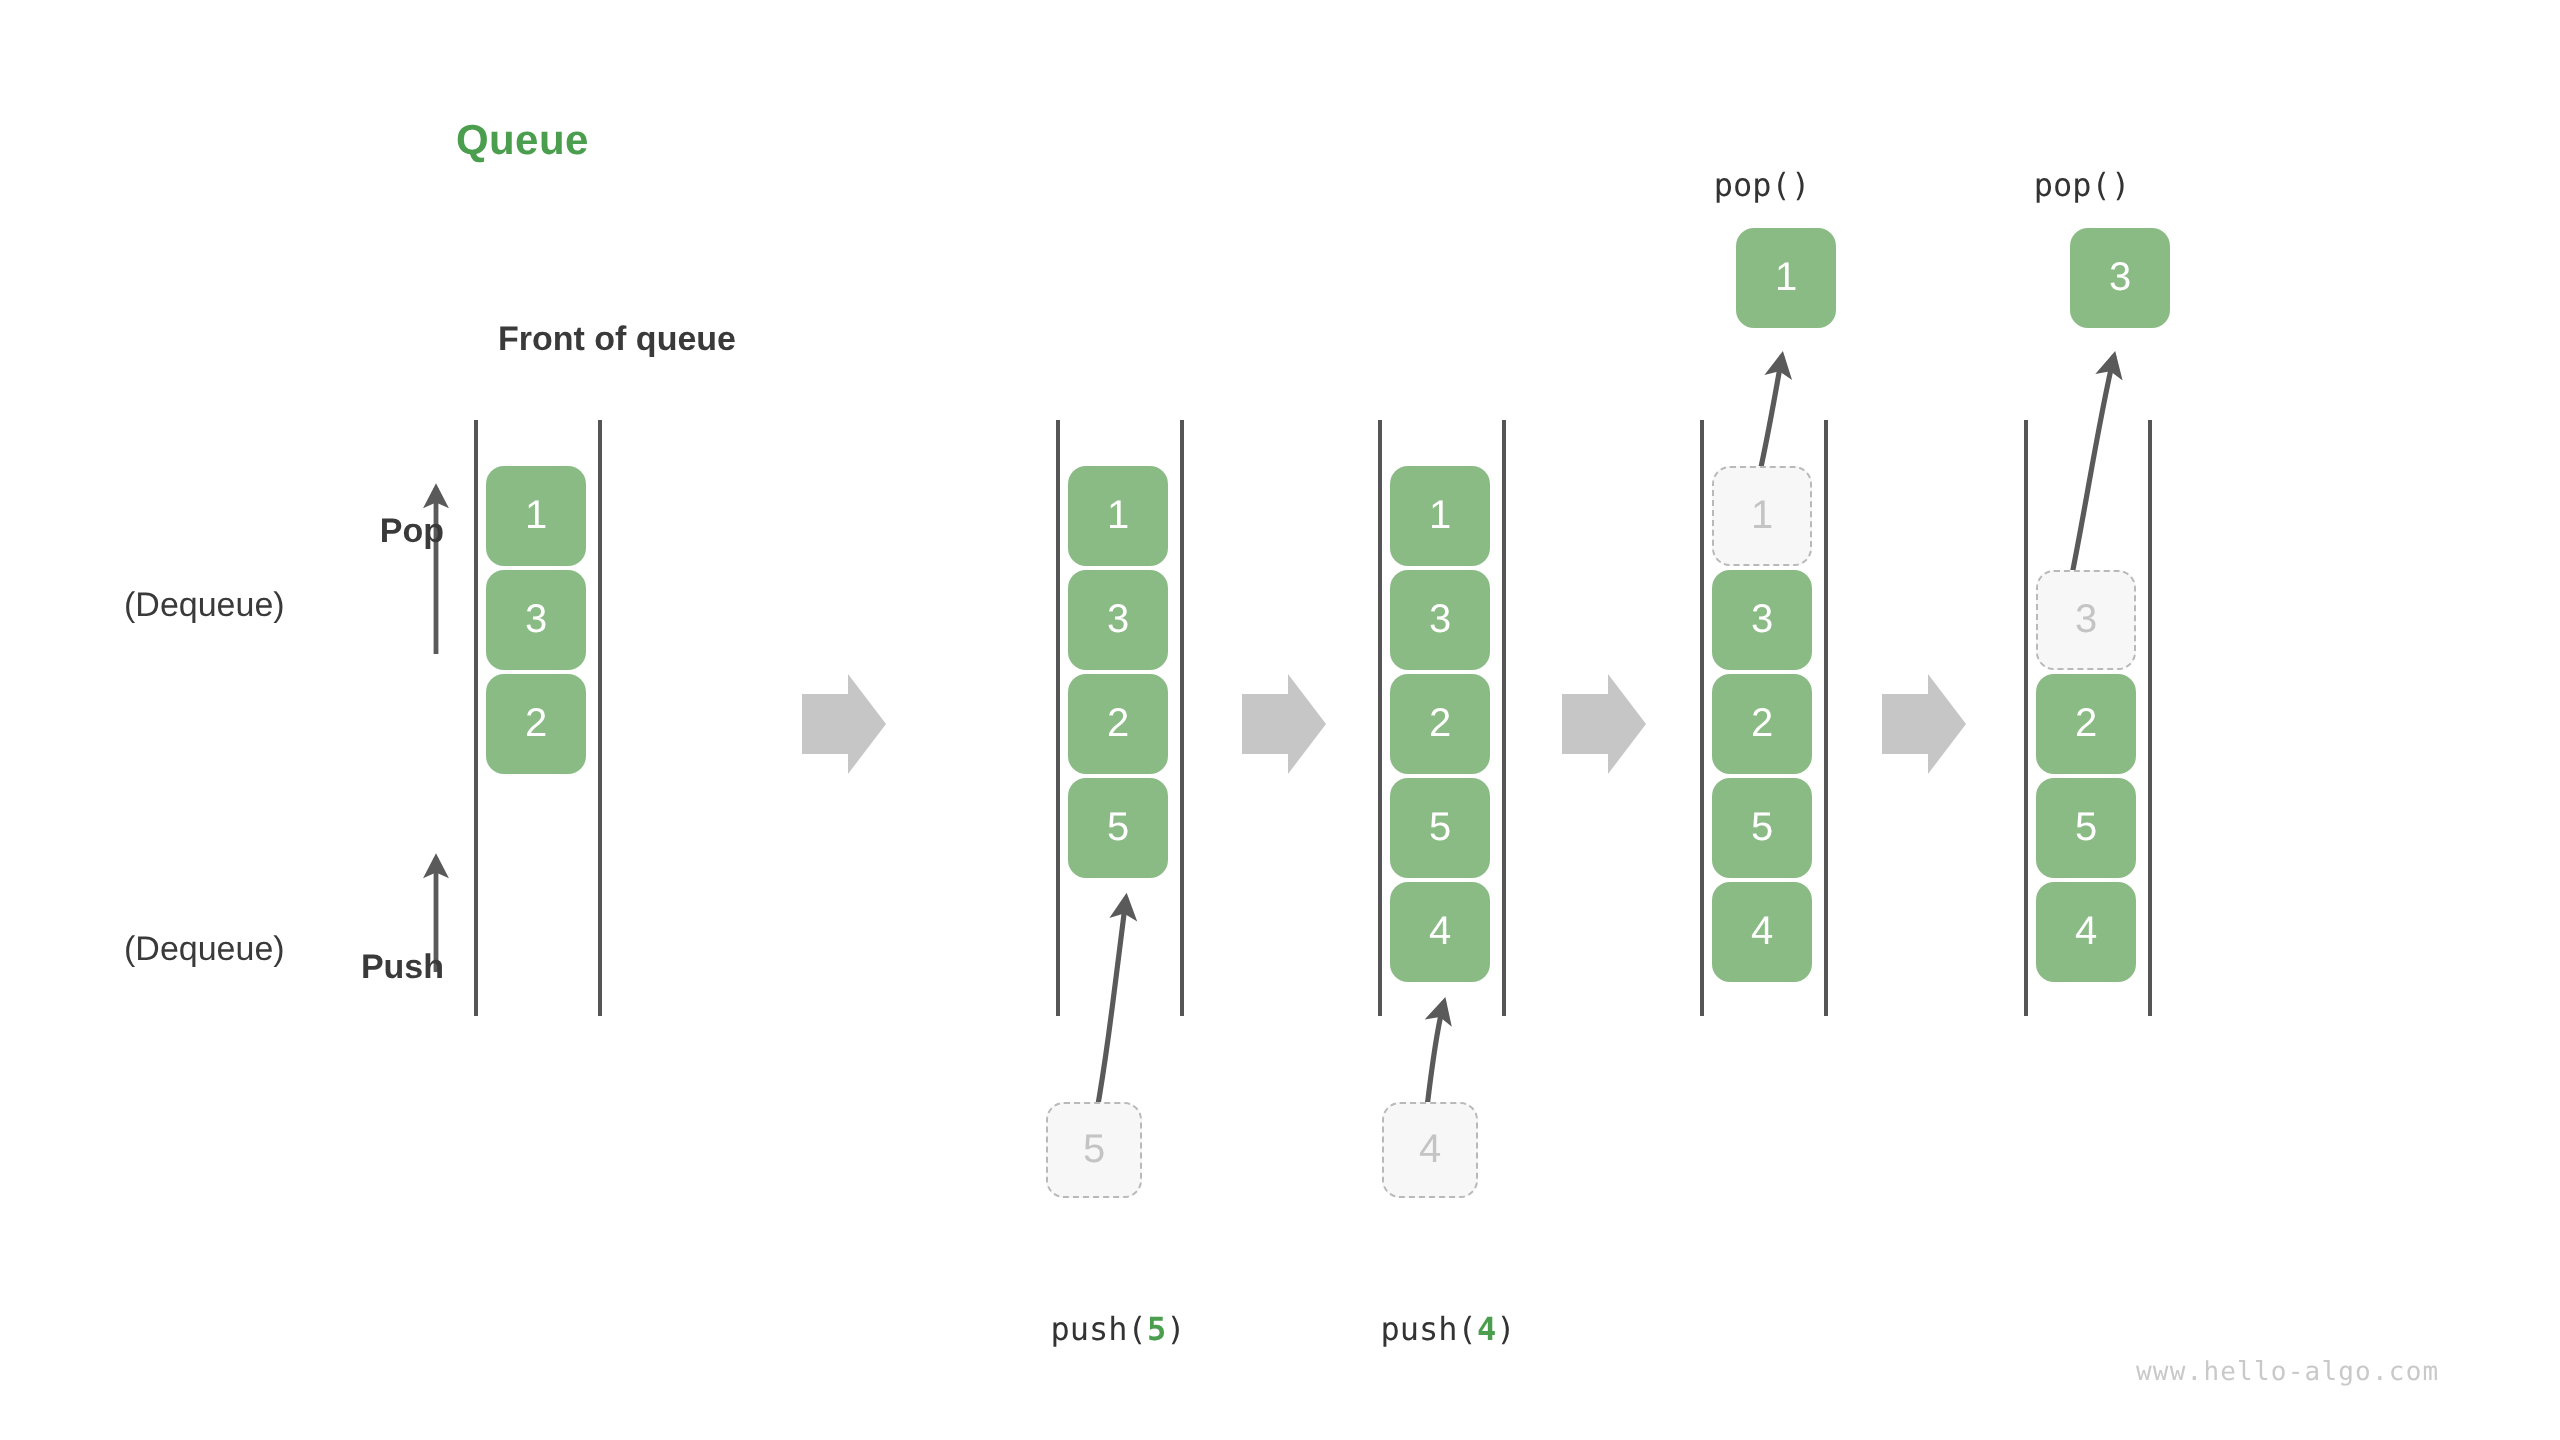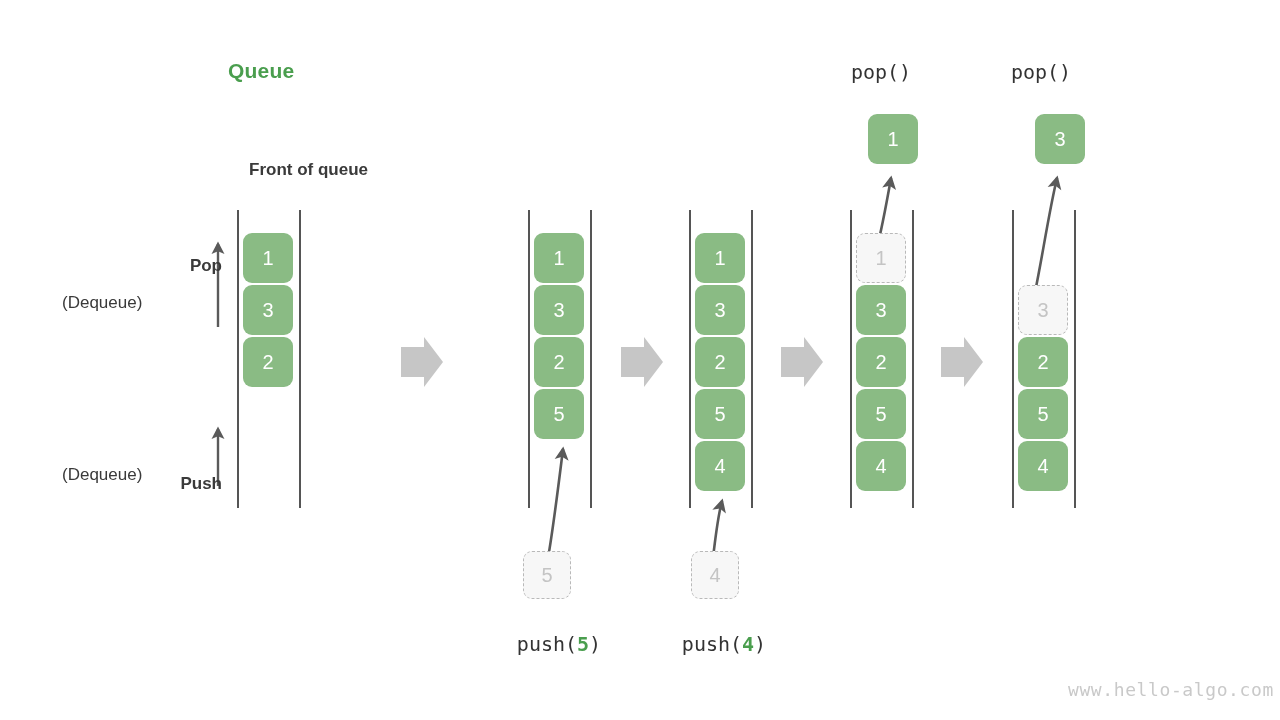--- a/index.html
+++ b/index.html
@@ -39,33 +39,34 @@
   .plain-label {
     position: absolute;
     font-size: 17px;
     color: #3a3a3a;
     white-space: nowrap;
     text-align: left;
   }
   .mono-label {
     position: absolute;
     font-family: "DejaVu Sans Mono", monospace;
-    font-size: 20px;
+    font-size: 16px;
     color: #333333;
     white-space: nowrap;
     text-align: center;
+    margin-top: 23px;
   }
   .mono-label .arg {
     color: #4a9e4e;
     font-weight: bold;
   }
   .watermark {
     position: absolute;
     font-family: "DejaVu Sans Mono", monospace;
-    font-size: 18px;
+    font-size: 13px;
     color: #c9c9c9;
     letter-spacing: 0.6px;
     white-space: nowrap;
   }
 
   
   .rail {
     position: absolute;
     width: 1.5px;
     background: #555555;

